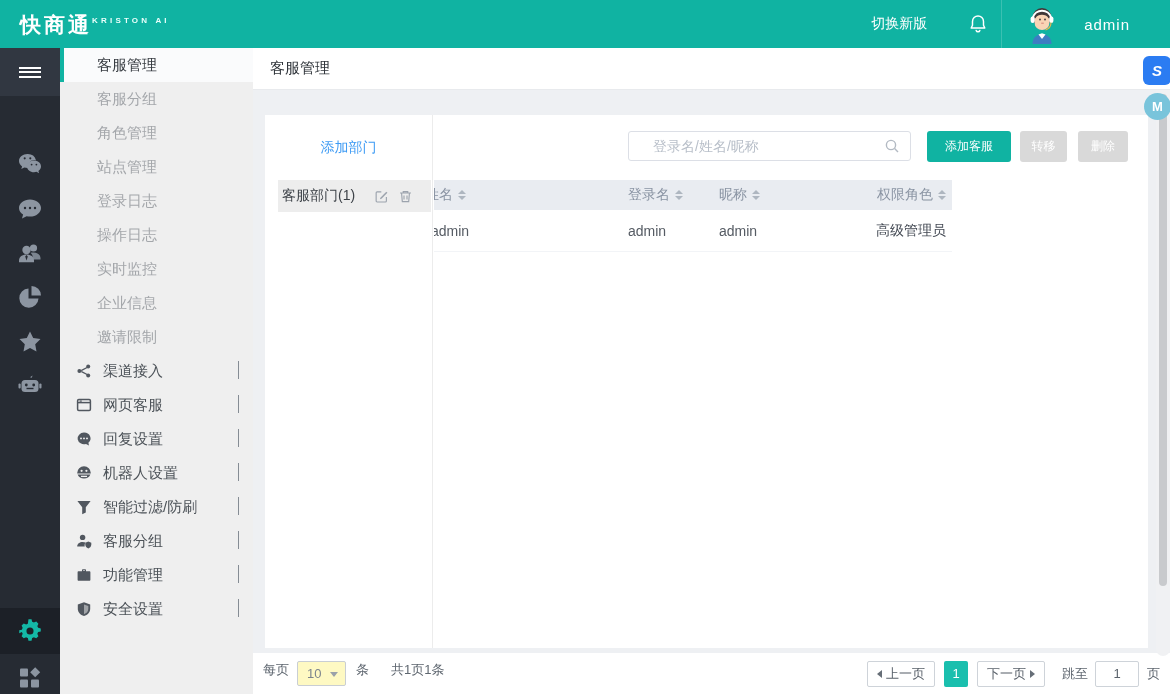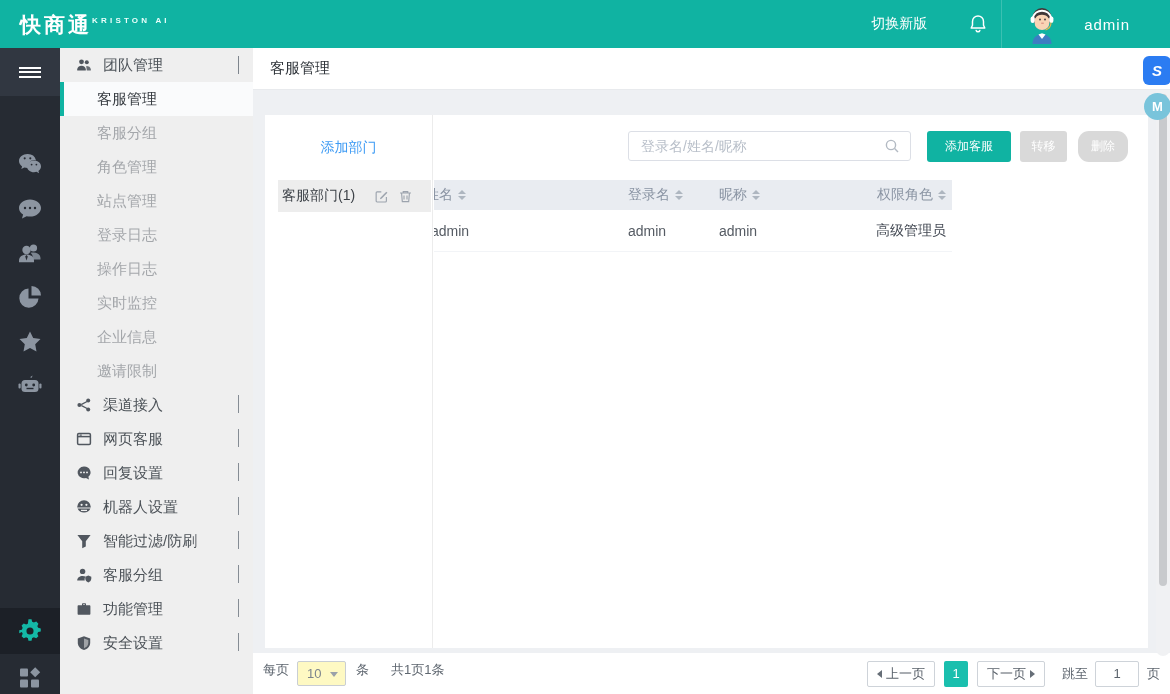--- a/index.html
+++ b/index.html
@@ -51,29 +51,29 @@
   .dept-panel { position:absolute; left:0; top:0; bottom:0; width:168px; border-right:1px solid #ececec; }
   .add-dept { display:block; text-align:center; margin-top:24px; font-size:14px; color:#3e9bf4; cursor:pointer; }
   .dept-item { position:absolute; left:13px; right:1px; top:65px; height:32px; background:#ededed; display:flex; align-items:center; padding:0 18px 0 4px; cursor:pointer; }
   .dept-name { font-size:14px; color:#3d4248; }
   .dept-ic { width:15px; height:15px; color:#9ca3ad; cursor:pointer; }
   .dept-ic svg { width:15px; height:15px; display:block; }
   .dept-ic.edit { margin-left:auto; }
   .dept-ic.trash { margin-left:9px; }
 
   
-  .search-box { position:absolute; left:363px; top:16px; width:283px; height:30px; border:1px solid #dcdfe6; border-radius:3px; background:#fff; display:flex; align-items:center; }
+  .search-box { position:absolute; left:363px; top:16px; width:283px; height:30px; border:1px solid #dcdfe6; border-radius:3px; background:#fff; display:flex; align-items:center;padding-left:12px; }
   .search-input { flex:1; border:none; outline:none; padding:0 8px 0 12px; font-size:14px; color:#444; background:transparent; font-family:inherit; }
   .search-input::placeholder { color:#b8bfc9; }
   .search-icon { width:16px; height:16px; margin-right:10px; color:#b3bac3; cursor:pointer; }
   .search-icon svg { width:16px; height:16px; display:block; }
   .btn { position:absolute; top:16px; height:31px; border:none; border-radius:3px; font-size:12px; color:#fff; cursor:pointer; font-family:inherit; }
   .btn-add { left:662px; width:84px; background:#10b3a2; }
   .btn-transfer { left:755px; width:47px; background:#d9d9d9; }
-  .btn-delete { left:813px; width:50px; background:#d9d9d9;border-radius:11px; }
+  .btn-delete { left:813px; width:50px; background:#d9d9d9; }
 
   
   .table-main { position:absolute; left:169px; right:196px; top:65px; bottom:0; overflow:hidden; }
   .thead { display:flex; height:30px; background:#e9ecf1; align-items:center; }
   .th { display:flex; align-items:center; font-size:14px; color:#8a94a3; cursor:pointer; }
   .th-name { width:194px; } .th-name .th-label { margin-left:-9px; }
   .th-login { width:91px; } .th-nick { width:150px; }
   .th-role { flex:1; justify-content:flex-end; padding-right:6px; }
   .sort { display:inline-flex; flex-direction:column; margin-left:5px; }
   .sort i { display:block; width:0; height:0; border-left:4px solid transparent; border-right:4px solid transparent; }
@@ -213,32 +213,20 @@
         <rect x="3" y="3.5" width="8" height="8" rx="1"></rect>
         <rect x="3" y="14.5" width="8" height="8" rx="1"></rect>
         <rect x="14" y="14.5" width="8" height="8" rx="1"></rect>
         <path d="M18.2 2.2l5 5-5 5-5-5z"></path>
       </svg>
     </span>
 
   </div>
 
   <div class="menu">
-    <div class="mi">
-      <span class="mi-icon">
-        <svg viewBox="0 0 16 16" fill="currentColor">
-          <circle cx="5.5" cy="4.8" r="2.4"></circle>
-            <circle cx="10.8" cy="5.2" r="2"></circle>
-          <path d="M1.2 12.6c0-2.5 2-3.9 4.3-3.9s4.3 1.4 4.3 3.9v.9H1.2z"></path>
-          <path d="M10.2 8.9c2.3 0 4.6 1.1 4.6 3.4v1.2h-4z" opacity=".85"></path>
-        </svg>
-      </span>
-      <span class="mi-label">团队管理</span>
-      <span class="chev"><span class="chev-down"></span></span>
-    </div>
     <div class="ms active">客服管理</div>
     <div class="ms">客服分组</div>
     <div class="ms">角色管理</div>
     <div class="ms">站点管理</div>
     <div class="ms">登录日志</div>
     <div class="ms">操作日志</div>
     <div class="ms">实时监控</div>
     <div class="ms">企业信息</div>
     <div class="ms">邀请限制</div>
 

